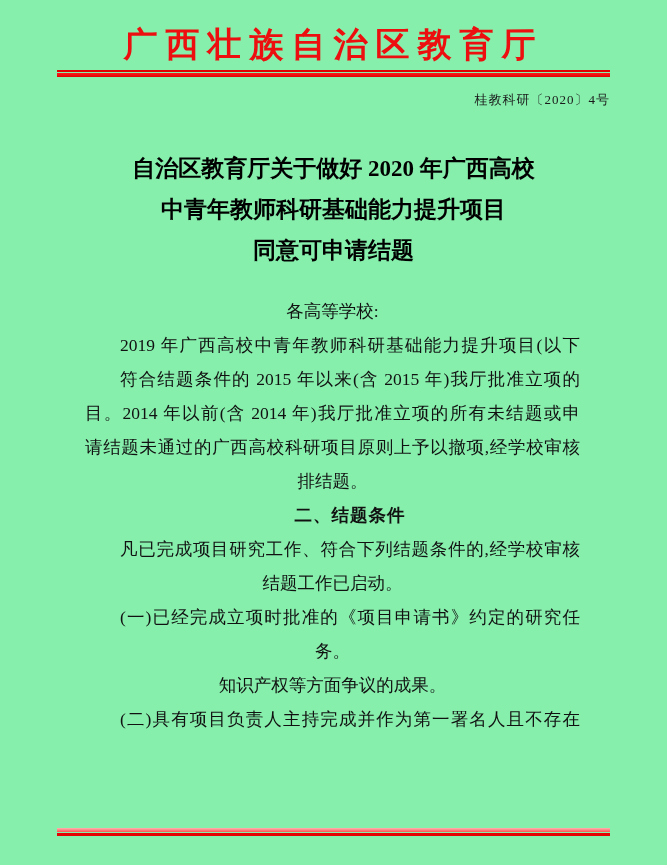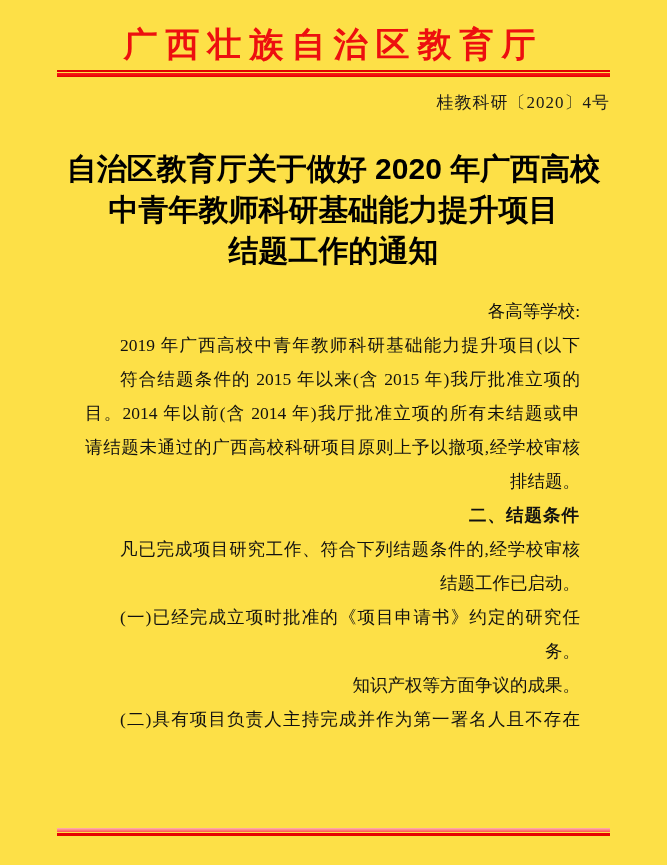--- a/index.html
+++ b/index.html
@@ -4,21 +4,21 @@
 <style>
   html, body {
     margin: 0;
     padding: 0;
     background: #ffffff;
   }
   .page {
     position: relative;
     width: 667px;
     height: 865px;
-    background: #fde047;
+    background: #86efac;
     overflow: hidden;
     font-family: "Liberation Serif", "DejaVu Serif", serif;
   }
 
   
   .letterhead-title {
     position: absolute;
     top: 22px;
     left: 0;
     width: 100%;
@@ -43,56 +43,56 @@
     margin-bottom: 1px;
   }
   .rule-top .thick {
     height: 4px;
     background: linear-gradient(#ff1a1a, #e00000);
   }
   .doc-number {
     position: absolute;
     top: 91px;
     right: 57px;
-    font-size: 17px;
+    font-size: 13px;
     color: #1a1a1a;
     font-family: "Liberation Serif", "DejaVu Serif", serif;
     letter-spacing: 1px;
     white-space: nowrap;
   }
 
   
   .notice-title {
     position: absolute;
     top: 148px;
     left: 0;
     width: 100%;
     text-align: center;
-    font-size: 30px;
+    font-size: 23px;
     font-weight: bold;
     color: #000000;
     line-height: 41px;
-    font-family: Liberation Sans, sans-serif;
+    font-family: Liberation Serif, serif;
   }
 
   
   .body-text {
     position: absolute;
     top: 294px;
     left: 85px;
     width: 495px;
     font-size: 17.5px;
     color: #111111;
     line-height: 34px;
     font-family: "Liberation Serif", "DejaVu Serif", serif;
   }
   .bline {
     height: 34px;
     white-space: nowrap;
-    text-align: right;
+    text-align: center;
   }
   .bline.justify {
     white-space: normal;
     text-align: justify;
     text-align-last: justify;
   }
   .bline.indent {
     padding-left: 35px;
   }
   .bline.indent.justify {
@@ -133,21 +133,21 @@
   <div class="rule-top">
     <div class="thin"></div>
     <div class="thick"></div>
   </div>
 
   <div class="doc-number">桂教科研〔2020〕4号</div>
 
   <div class="notice-title">
     <div>自治区教育厅关于做好 2020 年广西高校</div>
     <div>中青年教师科研基础能力提升项目</div>
-    <div>结题工作的通知</div>
+    <div>同意可申请结题</div>
   </div>
 
   <div class="body-text">
     <div class="bline">各高等学校:</div>
     <div class="bline indent justify">2019 年广西高校中青年教师科研基础能力提升项目(以下</div>
     <div class="bline indent justify">符合结题条件的 2015 年以来(含 2015 年)我厅批准立项的</div>
     <div class="bline justify">目。2014 年以前(含 2014 年)我厅批准立项的所有未结题或申</div>
     <div class="bline justify">请结题未通过的广西高校科研项目原则上予以撤项,经学校审核</div>
     <div class="bline">排结题。</div>
     <div class="bline indent heading">二、结题条件</div>

